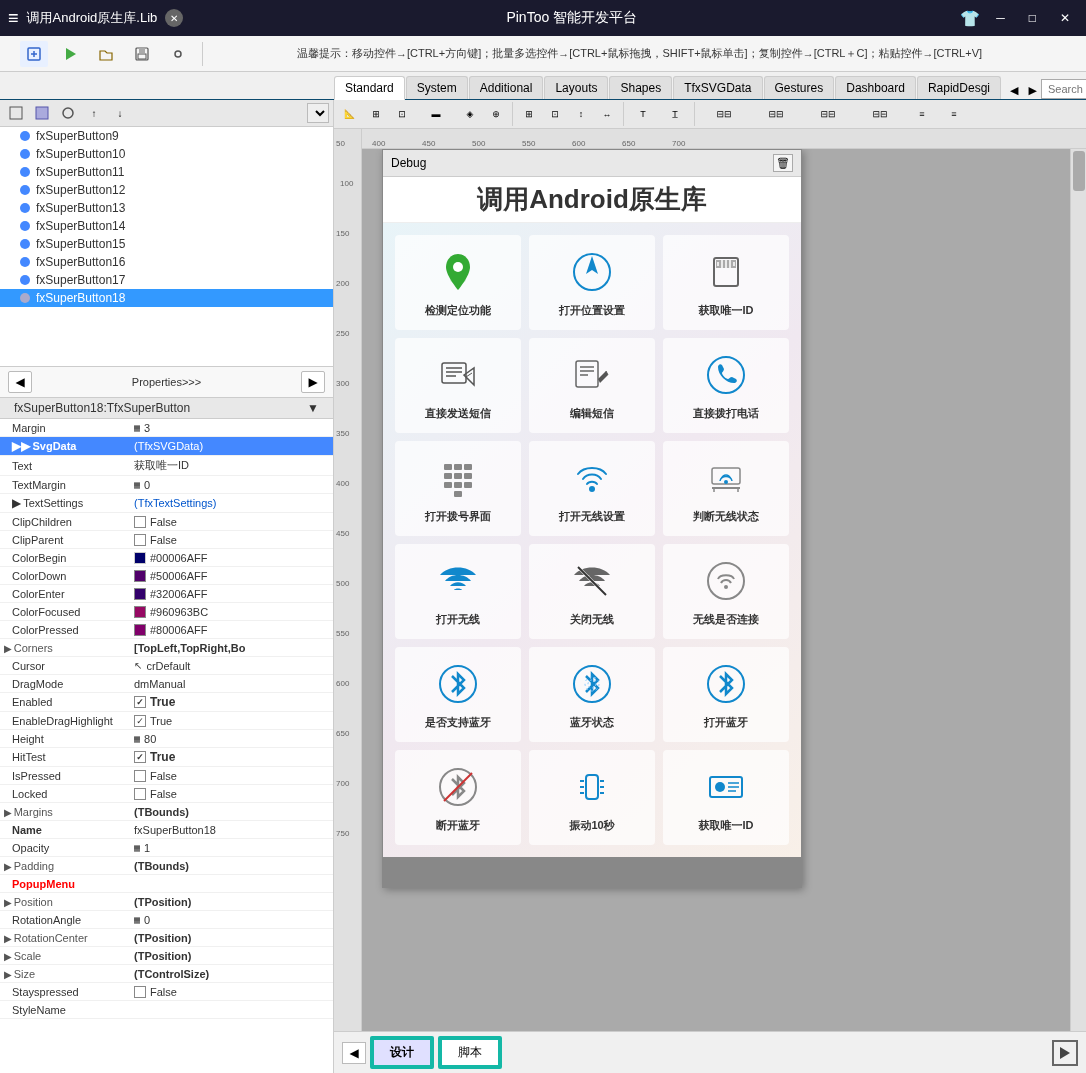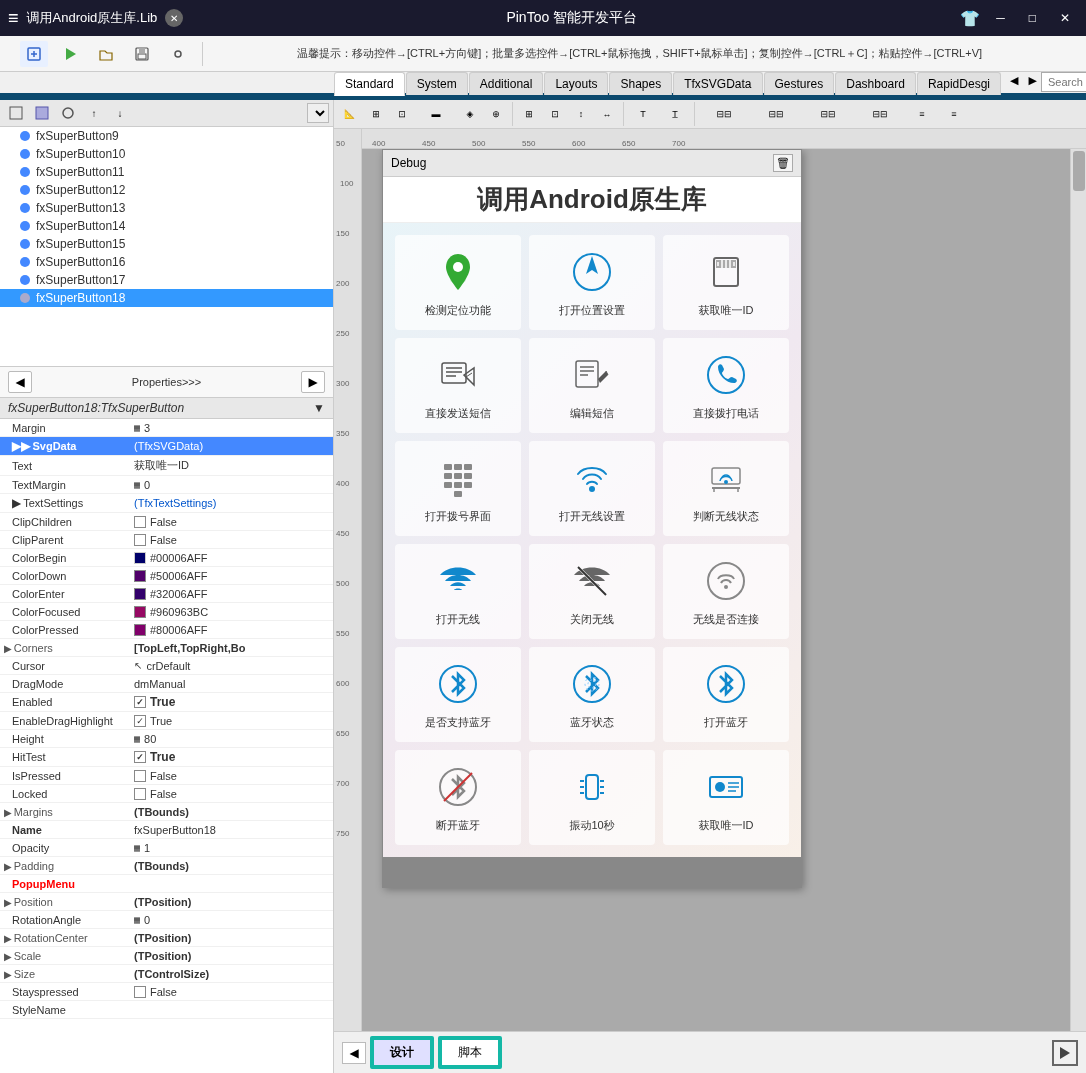--- a/index.html
+++ b/index.html
@@ -7,21 +7,21 @@
 
     
     .title-bar { background: #1a1a2e; color: white; height: 36px; display: flex; align-items: center; padding: 0 8px; gap: 8px; flex-shrink: 0; }
 
     
     .toolbar { background: #f5f5f5; border-bottom: 1px solid #ccc; height: 36px; display: flex; align-items: center; padding: 0 20px; gap: 8px; flex-shrink: 0; }
     .toolbar-btn { width: 28px; height: 26px; display: flex; align-items: center; justify-content: center; border: 1px solid transparent; cursor: pointer; border-radius: 2px; }
     .toolbar-tip { flex: 1; text-align: center; font-size: 11px; color: #333; }
 
     
-    .tab-bar { background: #f0f0f0; border-bottom: 7px solid #0c4a6e; height: 28px; display: flex; align-items: flex-start; padding-left: 334px; flex-shrink: 0; }
+    .tab-bar { background: #f0f0f0; border-bottom: 1px solid #0c4a6e; height: 28px; display: flex; align-items: flex-end; padding-left: 334px; flex-shrink: 0; }
     .tab { padding: 4px 10px; border: 1px solid #ccc; border-bottom: none; background: #e0e0e0; cursor: pointer; font-size: 12px; margin-right: 1px; border-radius: 3px 3px 0 0; }
     .tab.active { background: white; border-bottom: 1px solid white; margin-bottom: -1px; }
     .tab-nav { display: flex; align-items: center; gap: 2px; margin-left: 4px; }
     .tab-search { margin-left: auto; margin-right: 8px; border: 1px solid #aaa; padding: 2px 6px; width: 100px; font-size: 11px; height: 20px; }
 
     
     .main-content { display: flex; flex: 1; overflow: hidden; }
 
     
     .left-panel { width: 334px; flex-shrink: 0; display: flex; flex-direction: column; border-right: 1px solid #ccc; background: white; overflow: hidden; }
@@ -33,21 +33,21 @@
     .component-dot { width: 10px; height: 10px; border-radius: 50%; background: #888; margin-right: 6px; flex-shrink: 0; }
     .component-dot.active { background: #4488ff; }
 
     
     .nav-bar { display: flex; align-items: center; padding: 4px 8px; border-bottom: 1px solid #ccc; background: #f8f8f8; }
     .nav-arrow { width: 24px; height: 22px; border: 1px solid #bbb; background: white; cursor: pointer; display: flex; align-items: center; justify-content: center; font-size: 12px; border-radius: 2px; }
     .nav-label { flex: 1; text-align: center; font-size: 11px; color: #333; }
 
     
     .props-panel { flex: 1; overflow-y: auto; }
-    .prop-header { background: #e8e8e8; padding: 3px 8px; font-size: 11px; color: #333; border-bottom: 1px solid #ccc; display: flex; gap: 4px; font-style: italic; }
+    .prop-header { background: #e8e8e8; padding: 3px 14px; font-size: 11px; color: #333; border-bottom: 1px solid #ccc; display: flex; gap: 4px; }
     .prop-row { display: flex; align-items: center; padding: 1px 0; border-bottom: 1px solid #f0f0f0; min-height: 18px; }
     .prop-row.highlighted { background: #4488ff; color: white; }
     .prop-name { width: 130px; padding: 1px 4px 1px 12px; font-size: 11px; color: #333; flex-shrink: 0; white-space: nowrap; overflow: hidden; }
     .prop-name.group { padding-left: 4px; color: #555; font-weight: normal; }
     .prop-name.bold { font-weight: bold; }
     .prop-value { flex: 1; padding: 1px 4px; font-size: 11px; color: #333; white-space: nowrap; overflow: hidden; display: flex; align-items: center; gap: 4px; }
     .prop-value.bold { font-weight: bold; }
     .prop-value.blue { color: #0055cc; }
     .checkbox-icon { width: 12px; height: 12px; border: 1px solid #888; display: inline-flex; align-items: center; justify-content: center; font-size: 9px; flex-shrink: 0; }
     .checkbox-icon.checked { background: white; color: #333; }
@@ -60,21 +60,21 @@
     .canvas-main { flex: 1; background: #c8c8c8; overflow: auto; position: relative; display: flex; align-items: flex-start; justify-content: center; padding: 20px; }
 
     
     .debug-panel { background: white; border: 1px solid #888; box-shadow: 2px 2px 8px rgba(0,0,0,0.3); width: 420px; }
     .debug-header { background: #e8e8e8; padding: 4px 8px; display: flex; align-items: center; justify-content: space-between; border-bottom: 1px solid #ccc; font-size: 12px; }
     .debug-close { width: 20px; height: 18px; border: 1px solid #aaa; background: #f5f5f5; cursor: pointer; display: flex; align-items: center; justify-content: center; font-size: 11px; }
     .phone-title { font-size: 26px; font-weight: bold; text-align: center; color: #333; padding: 5px; background: white; border-bottom: 1px solid #eee; margin-bottom: 0; font-family: Arial, sans-serif; }
 
     
     .btn-grid { display: grid; grid-template-columns: repeat(3, 1fr); gap: 8px; padding: 12px; background: linear-gradient(135deg, #e8f4f8 0%, #f0e8f0 50%, #f8f0e8 100%); }
-    .btn-item { display: flex; flex-direction: column; align-items: center; gap: 6px; padding: 12px 8px; background: rgba(255,255,255,0.7); border-radius: 4px; cursor: pointer; }
+    .btn-item { display: flex; flex-direction: column; align-items: center; gap: 6px; padding: 12px 8px; background: rgba(255,255,255,0.7); border-radius: 4px; cursor: pointer; font-weight: bold; }
     .btn-icon { width: 50px; height: 50px; display: flex; align-items: center; justify-content: center; }
     .btn-label { font-size: 11px; color: #333; text-align: center; }
 
     
     .bottom-toolbar { display: flex; align-items: center; padding: 4px 8px; background: #f0f0f0; border-top: 1px solid #ccc; flex-shrink: 0; gap: 4px; }
     .bottom-btn { padding: 4px 16px; border: 4px solid #14b8a6; background: white; cursor: pointer; font-size: 12px; border-radius: 2px; }
     .bottom-btn.active { background: #e0e0ff; font-weight: bold; }
     .bottom-nav { width: 24px; height: 22px; border: 1px solid #bbb; background: white; cursor: pointer; display: flex; align-items: center; justify-content: center; font-size: 12px; }
 
     .toolbar-sep { width: 1px; height: 24px; background: #ccc; margin: 0 2px; }

